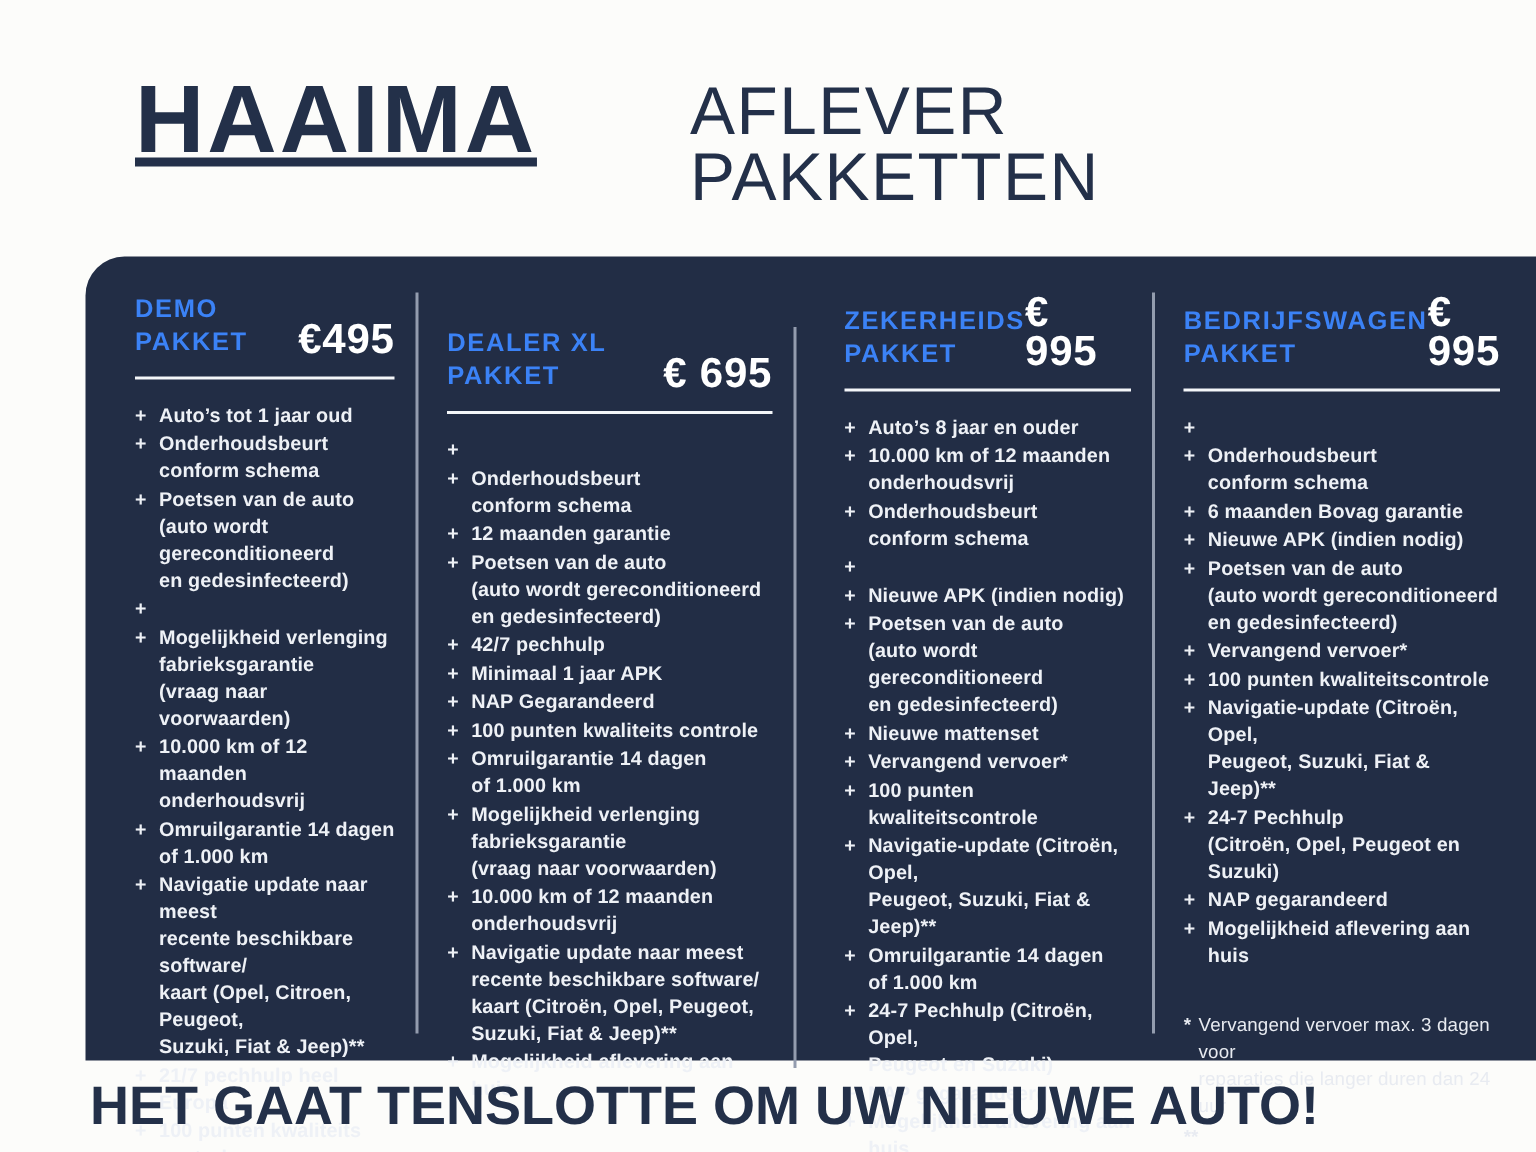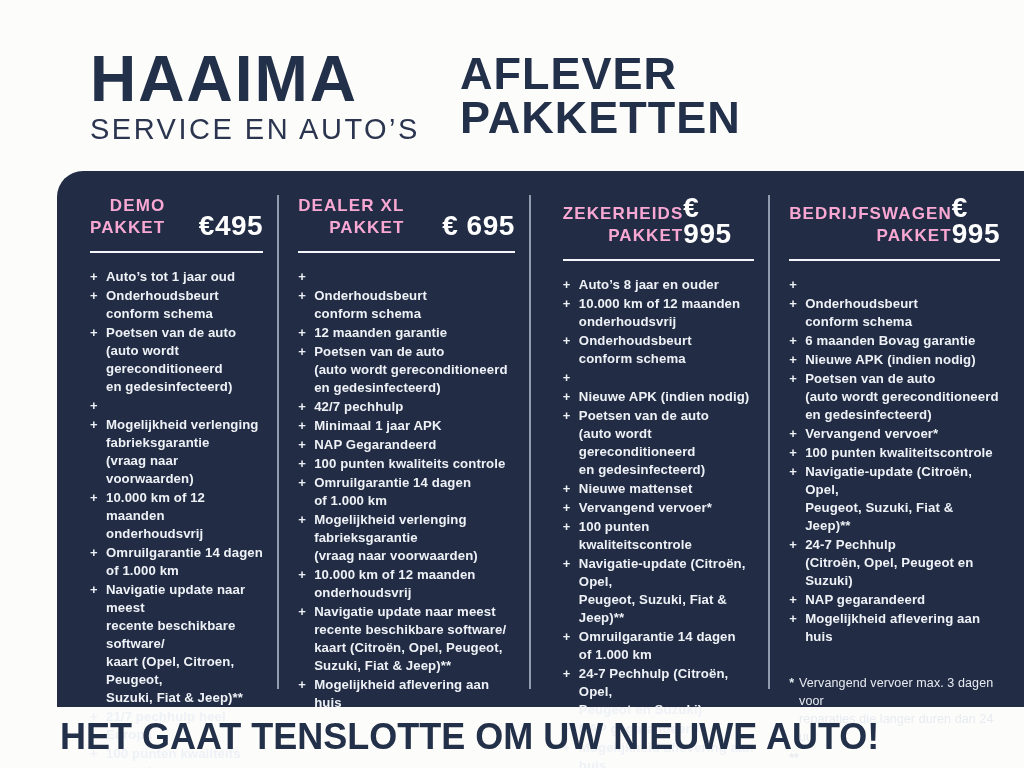--- a/index.html
+++ b/index.html
@@ -5,54 +5,54 @@
   * { margin:0; padding:0; box-sizing:border-box; }
   html,body { width:1024px; height:768px; }
   body {
     position:relative;
     background:#fcfcfa;
     font-family:"Liberation Sans", sans-serif;
     overflow:hidden;
   }
 
   
-  .logo-block { position:absolute; left:90px; top:48px; color:#233049; }
+  .logo-block { position:absolute; left:90px; top:48px; color:#233049;text-decoration:underline; }
   .logo-name {
     font-size:64px; font-weight:800; letter-spacing:2px;
     line-height:62px; color:#233049;
   }
   .logo-sub {
     font-size:29px; font-weight:400; letter-spacing:2.5px;
     line-height:34px; color:#2b3550; margin-top:2px;
   }
   .page-title {
     position:absolute; left:460px; top:52px;
-    font-size:45px; font-weight:700; letter-spacing:1px;
+    font-size:45px; font-weight:400; letter-spacing:1px;
     line-height:44px; color:#233049;
   }
 
   
   .panel {
     position:absolute; left:57px; top:171px; right:0; height:536px;
     background:#222d45;
     border-radius:26px 0 0 0;
     display:flex;
     padding:24px 0 18px 0;
     color:#f1f3f8;
   }
   .pkg-col { height:100%; }
   .pkg-col-1 { width:248px; padding:0 14px 0 33px; border-right:2px solid #939cae; }
-  .pkg-col-2 { width:284px; padding:0 14px 0 19px; border-right:2px solid #939cae; }
+  .pkg-col-2 { width:284px; padding:0 14px 0 19px; border-right:2px solid #939cae;margin-top:23px; }
   .pkg-col-3 { width:268px; padding:0 14px 0 32px; border-right:2px solid #939cae; }
   .pkg-col-4 { width:275px; padding:0 24px 0 19px; }
 
   .pkg-head { display:flex; justify-content:space-between; align-items:flex-end; }
   .pkg-title {
     font-size:17px; font-weight:700; letter-spacing:1.1px;
-    line-height:22px; color:#f9a8d4; white-space:pre-line;text-align:right;
+    line-height:22px; color:#3b82f6; white-space:pre-line;
   }
   .pkg-price {
     font-size:28px; font-weight:700; color:#ffffff;
     line-height:26px; letter-spacing:0.5px;
   }
   .pkg-rule { border-bottom:2px solid #f4f6f9; margin-top:12px; }
 
   .pkg-items { margin-top:15px; }
   .pkg-item { display:flex; margin-bottom:1px; }
   .plus {
@@ -81,21 +81,20 @@
     font-size:36px; font-weight:800; letter-spacing:0px;
     color:#233049; white-space:nowrap;
   }
 </style>
 </head>
 <body>
 
 <header>
   <div class="logo-block">
     <div class="logo-name">HAAIMA</div>
-    <div class="logo-sub">SERVICE EN AUTO’S</div>
   </div>
   <div class="page-title" style="white-space:pre-line;">AFLEVER
 PAKKETTEN</div>
 </header>
 
 <section class="panel">
 
   <div class="pkg-col pkg-col-1">
     <div class="pkg-head">
       <div class="pkg-title">DEMO

